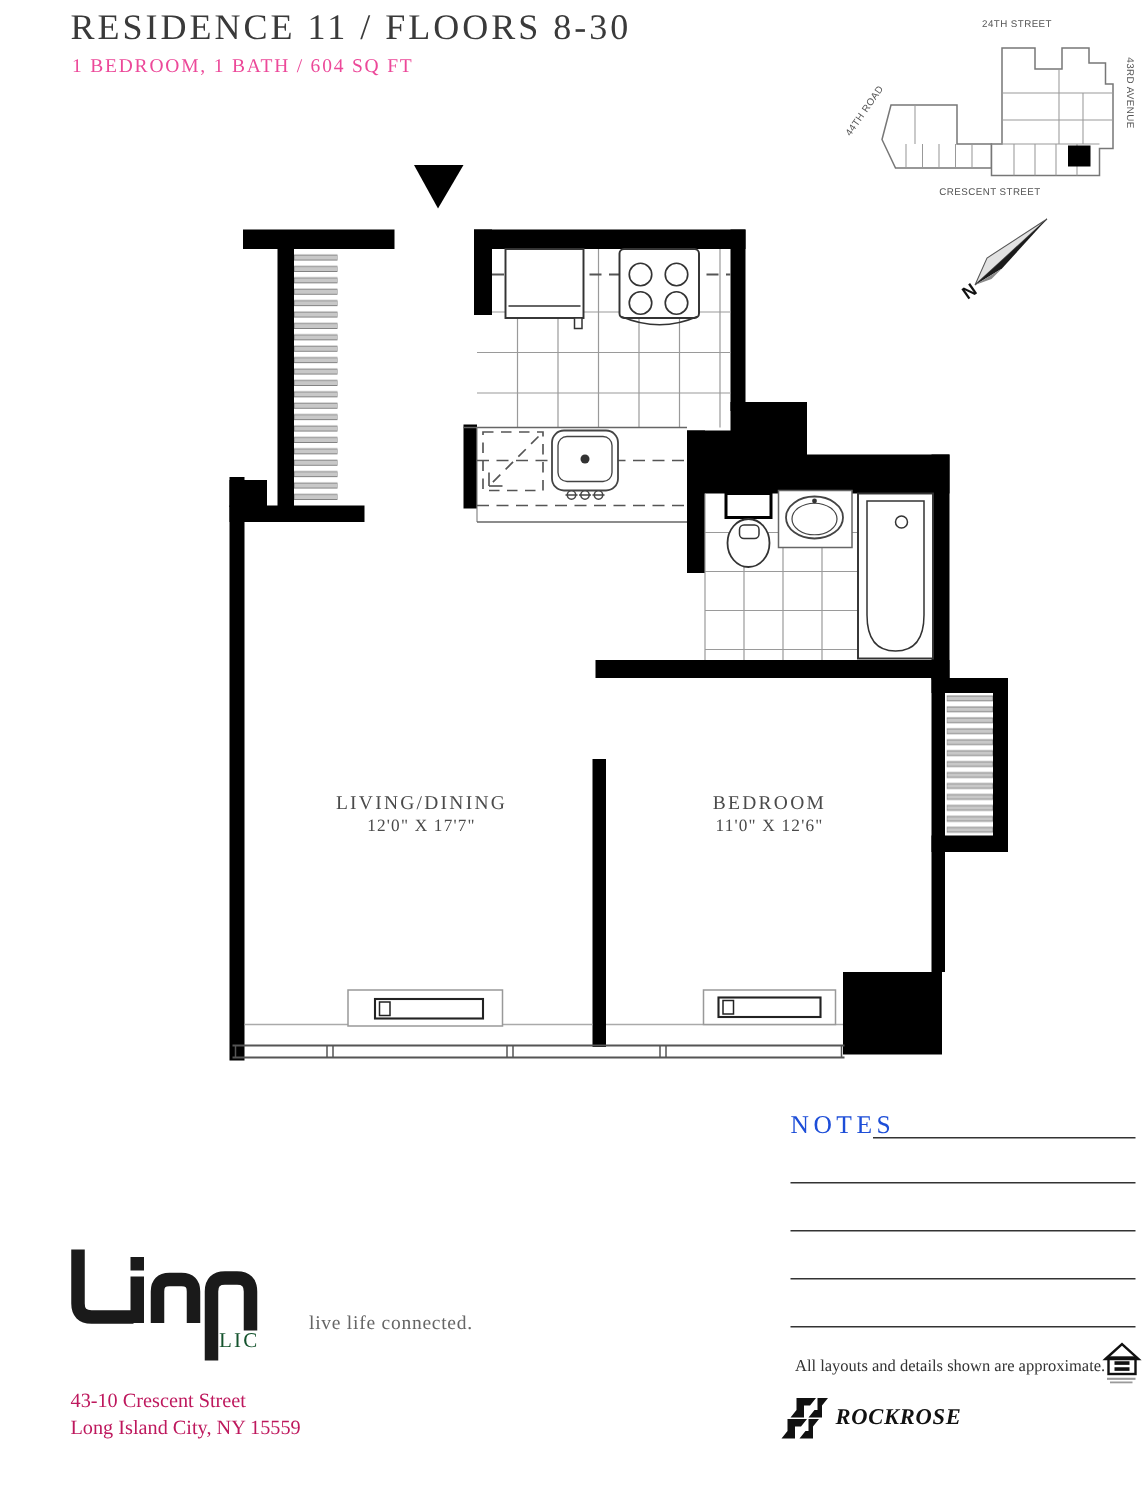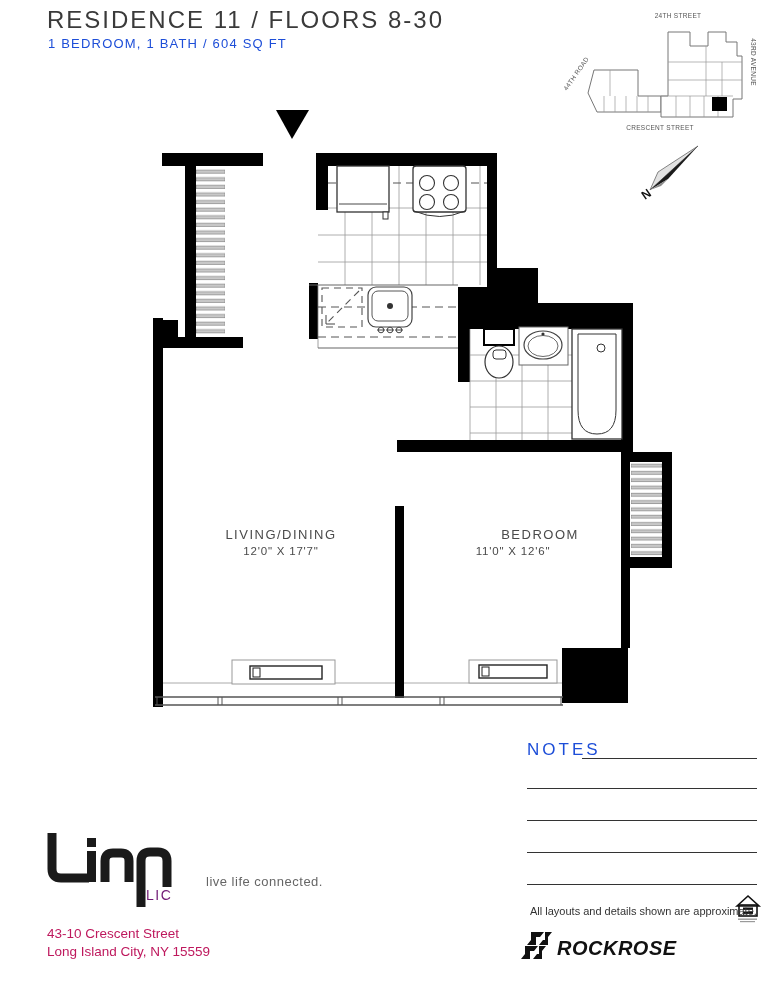--- a/index.html
+++ b/index.html
@@ -1,30 +1,30 @@
 <!DOCTYPE html>
 <html><head>
 <meta charset="utf-8">
 <style>
   html,body{margin:0;padding:0;background:#fff;}
   #page{position:relative;width:762px;height:1000px;background:#fff;overflow:hidden;
         font-family:"Liberation Sans",sans-serif;color:#3c3c3c;}
   #plan-svg{position:absolute;left:0;top:0;z-index:1;}
-  .txt{position:absolute;z-index:2;white-space:nowrap;}
+  .txt{position:absolute;z-index:2;white-space:nowrap;font-family:Liberation Serif, serif;}
   .title{left:47px;top:6px;font-size:24px;letter-spacing:2px;font-weight:400;color:#3a3a3a;}
-  .subtitle{left:48px;top:36px;font-size:13px;letter-spacing:1.2px;color:#1d4ed8;}
+  .subtitle{left:48px;top:36px;font-size:13px;letter-spacing:1.2px;color:#ec4899;}
   .room-name{font-size:13px;letter-spacing:1.5px;color:#4a4a4a;transform:translateX(-50%);}
   .room-dims{font-size:11.5px;letter-spacing:0.8px;color:#4a4a4a;transform:translateX(-50%);}
   .notes-heading{left:527px;top:740px;font-size:17px;letter-spacing:3px;color:#1d4ed8;}
   .rule{position:absolute;z-index:2;border-bottom:1.6px solid #333;height:0;}
   .disclaimer{left:530px;top:905px;font-size:11px;color:#333;}
   .addr{left:47px;font-size:13.5px;color:#be185d;}
   .tagline{left:174px;top:874px;font-size:13px;color:#666;letter-spacing:0.5px;padding-left:32px;}
-  .lic{left:146px;top:887px;font-size:14px;letter-spacing:1.5px;color:#701a75;}
-  .rockrose{left:557px;top:937px;font-size:20px;font-weight:700;font-style:italic;
+  .lic{left:146px;top:887px;font-size:14px;letter-spacing:1.5px;color:#14532d;}
+  .rockrose{left:557px;top:937px;font-size:15px;font-weight:700;font-style:italic;
             letter-spacing:0.5px;color:#111;}
 </style>
 </head>
 <body>
 
 <div id="page">
 
 <svg id="plan-svg" width="762" height="1000" viewBox="0 0 762 1000" aria-label="LIVING/DINING">
   <defs>
     <pattern id="slatsA" patternUnits="userSpaceOnUse" x="196" y="168" width="40" height="7.6">
@@ -231,21 +231,21 @@
     <path d="M525,946 L538,946 L534,951 L530,951 L530,959 L521,959 L525,954 Z"></path>
     <path d="M539,946 L546,946 L542,951 L542,959 L533,959 L537,954 L539,954 Z"></path>
   </g>
 </svg>
 
 <div class="txt title">RESIDENCE 11  /  FLOORS 8-30</div>
 <div class="txt subtitle">1 BEDROOM, 1 BATH  /  604 SQ FT</div>
 
 <div class="txt room-name" style="left:281px;top:527px;">LIVING/DINING</div>
 <div class="txt room-dims" style="left:281px;top:545px;">12'0" X 17'7"</div>
-<div class="txt room-name" style="left:513px;top:527px;margin-left:27px;">BEDROOM</div>
+<div class="txt room-name" style="left:513px;top:527px;">BEDROOM</div>
 <div class="txt room-dims" style="left:513px;top:545px;">11'0" X 12'6"</div>
 
 <div class="txt notes-heading">NOTES</div>
 <div class="rule" style="left:582px;top:758px;width:175px;"></div>
 <div class="rule" style="left:527px;top:788px;width:230px;"></div>
 <div class="rule" style="left:527px;top:820px;width:230px;"></div>
 <div class="rule" style="left:527px;top:852px;width:230px;"></div>
 <div class="rule" style="left:527px;top:884px;width:230px;"></div>
 
 <div class="txt disclaimer">All layouts and details shown are approximate.</div>

